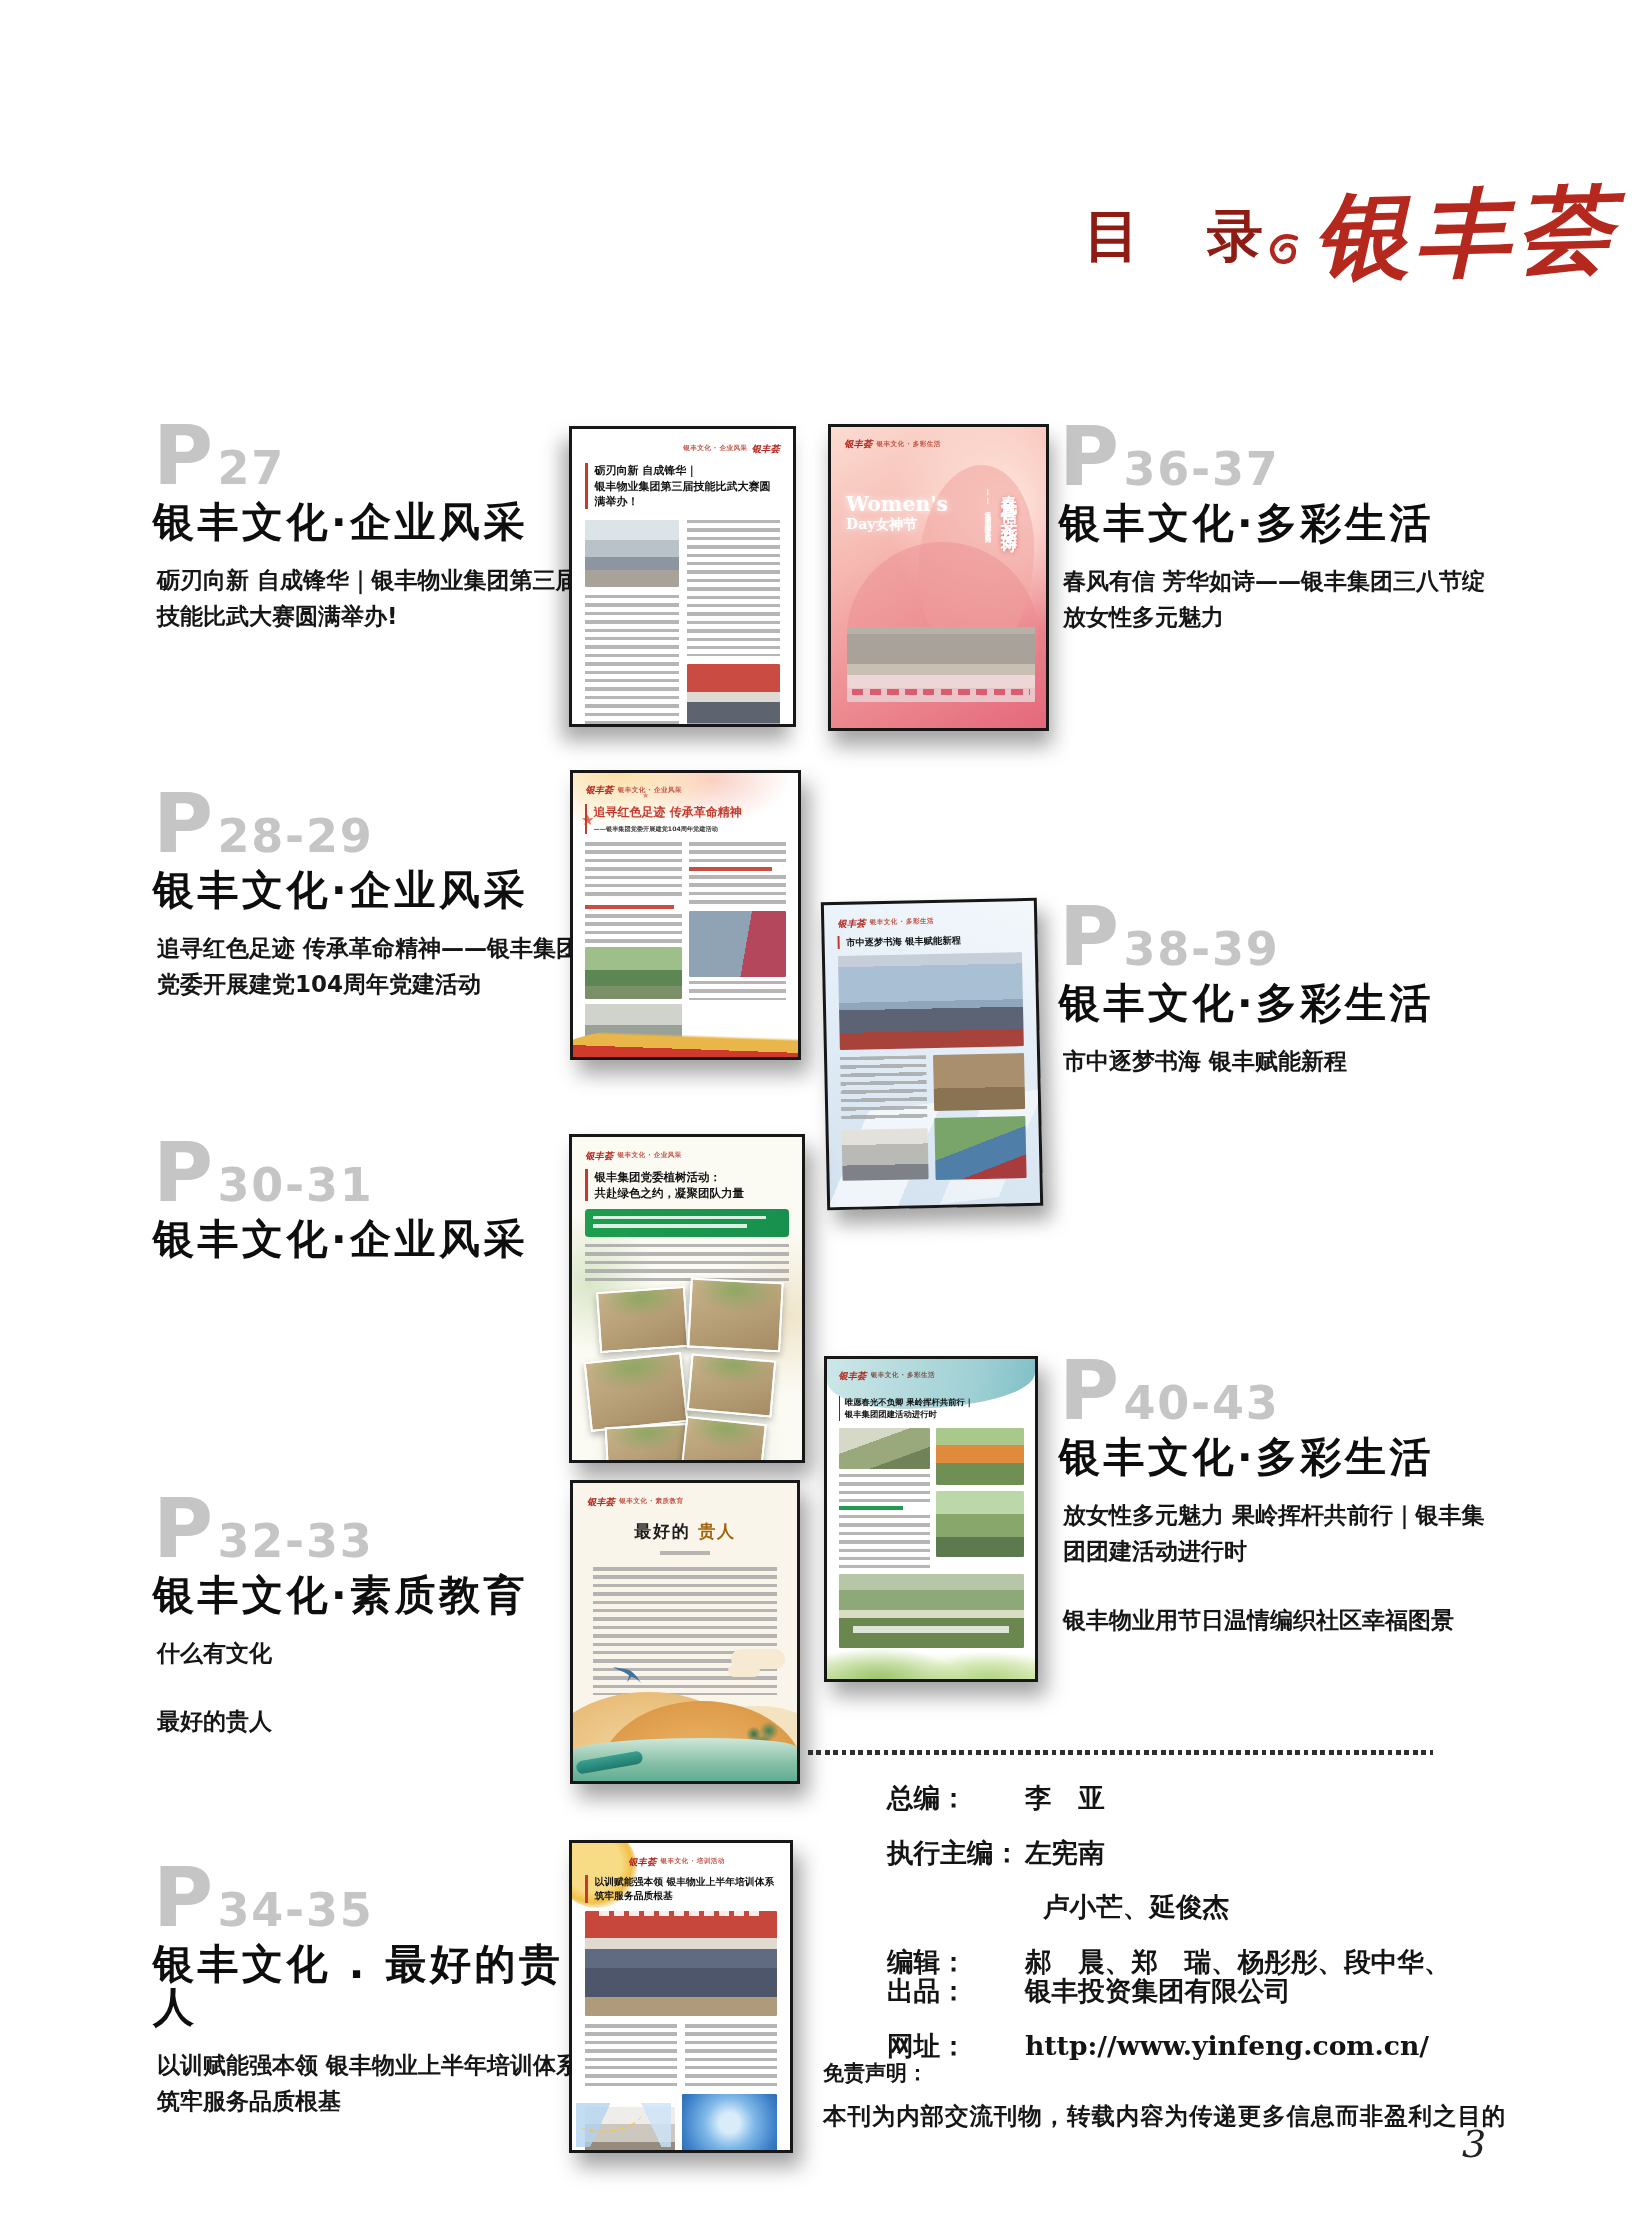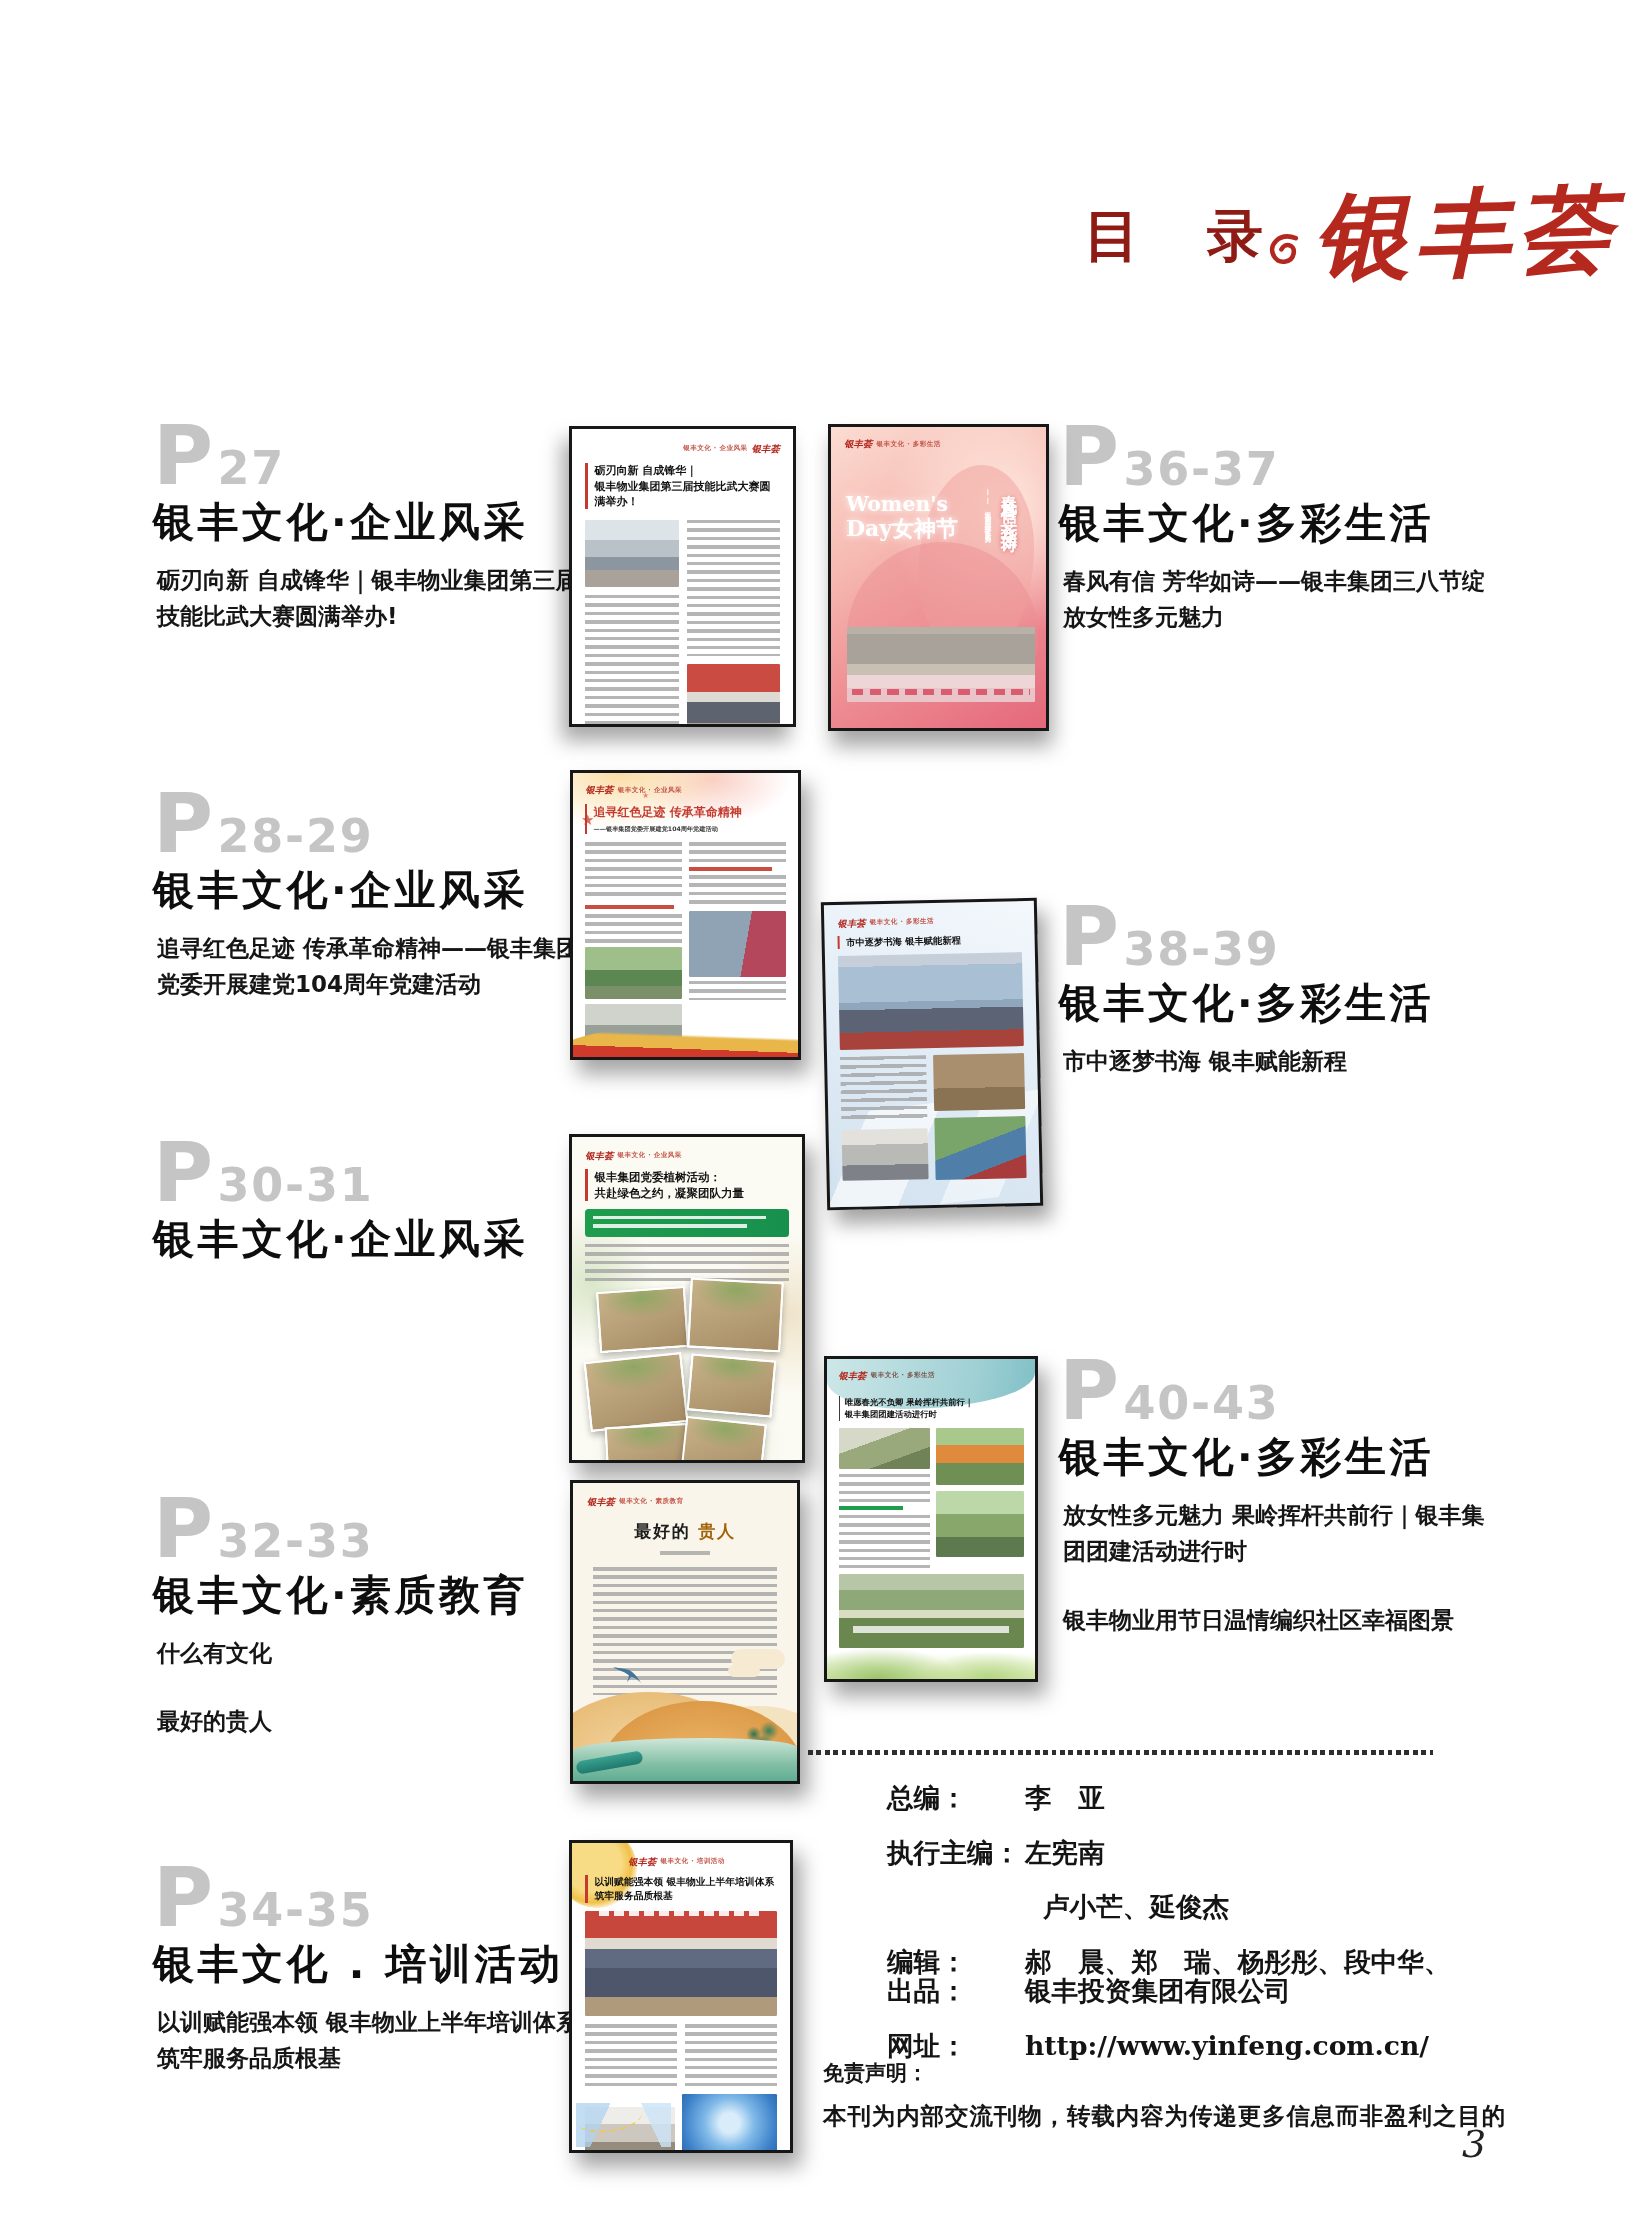--- a/index.html
+++ b/index.html
@@ -113,21 +113,21 @@
     <p class="esub">
       <span class="ln">最好的贵人</span>
     </p>
   </section>
 
   <section class="entry" style="left:153px;top:1861px;width:443px">
     <div class="pnum">
       <span class="P">P</span>
       <span class="n">34-35</span>
     </div>
-    <h2 class="etitle">银丰文化 . 培训活动</h2>
+    <h2 class="etitle">银丰文化 . 最好的贵人</h2>
     <p class="esub">
       <span class="ln">以训赋能强本领 银丰物业上半年培训体系</span>
       <span class="ln">筑牢服务品质根基</span>
     </p>
   </section>
 
   <section class="entry" style="left:1059px;top:420px;width:452px">
     <div class="pnum">
       <span class="P">P</span>
       <span class="n">36-37</span>
@@ -195,21 +195,21 @@
                 border-radius:55% 45% 48% 52%/58% 42% 58% 42%"></div>
     <div style="position:absolute;left:16px;bottom:53px;width:191px;height:133px;background:#ec8c90;opacity:.45;
                 border-radius:50% 50% 30% 30%/70% 70% 20% 20%"></div>
     <div class="mini-head" style="position:absolute;left:13.3px;top:12.4px">
       <span class="mini-logo">银丰荟</span>
       <span class="mini-cat">银丰文化 · 多彩生活</span>
     </div>
     <div style="position:absolute;left:15px;top:66px;color:#fff;font-family:'DejaVu Serif','Liberation Serif',serif;
                 font-weight:700;text-shadow:0 0 7px rgba(255,255,255,.9);line-height:1.15">
       <span style="display:block;font-size:20.4px">Women's</span>
-      <span style="display:block;font-size:22px">Day女神节</span>
+      <span style="display:block;font-size:14px">Day女神节</span>
     </div>
     <div style="position:absolute;right:26.6px;top:55px;writing-mode:vertical-rl;font-size:16.4px;font-weight:900;
                 color:#fff;letter-spacing:4.4px;height:222px;text-shadow:0 0.9px 4.4px rgba(214,90,100,.6)">春风有信 芳华如诗</div>
     <div style="position:absolute;right:54px;top:62px;writing-mode:vertical-rl;font-size:6.6px;font-weight:700;
                 color:#fff;letter-spacing:1.8px;height:208px;opacity:.95">——银丰集团三八节绽放女性多元魅力</div>
     <div class="ph" style="position:absolute;left:16px;bottom:26px;width:188px;height:75px;
                 background:linear-gradient(180deg,#b7b1a7 0 10%,#a8a29a 10% 50%,#c9c0b4 50% 64%,#efd6d6 64% 82%,#e9c4c9 82%)">
       <div style="position:absolute;left:5.3px;right:5.3px;bottom:7px;height:5.8px;
                   background:repeating-linear-gradient(90deg,#d84a60 0 11.5px,rgba(216,74,96,0) 11.5px 17.7px);opacity:.85"></div>
     </div>

